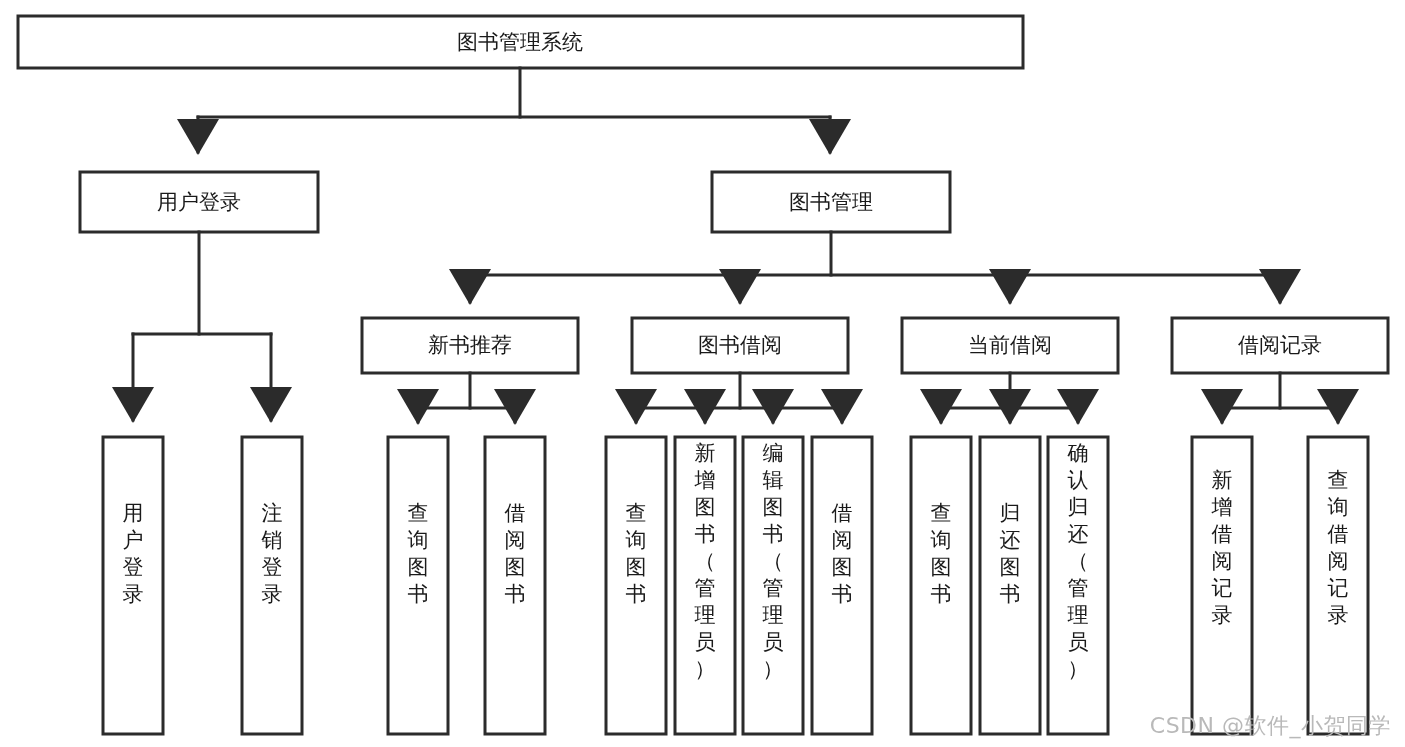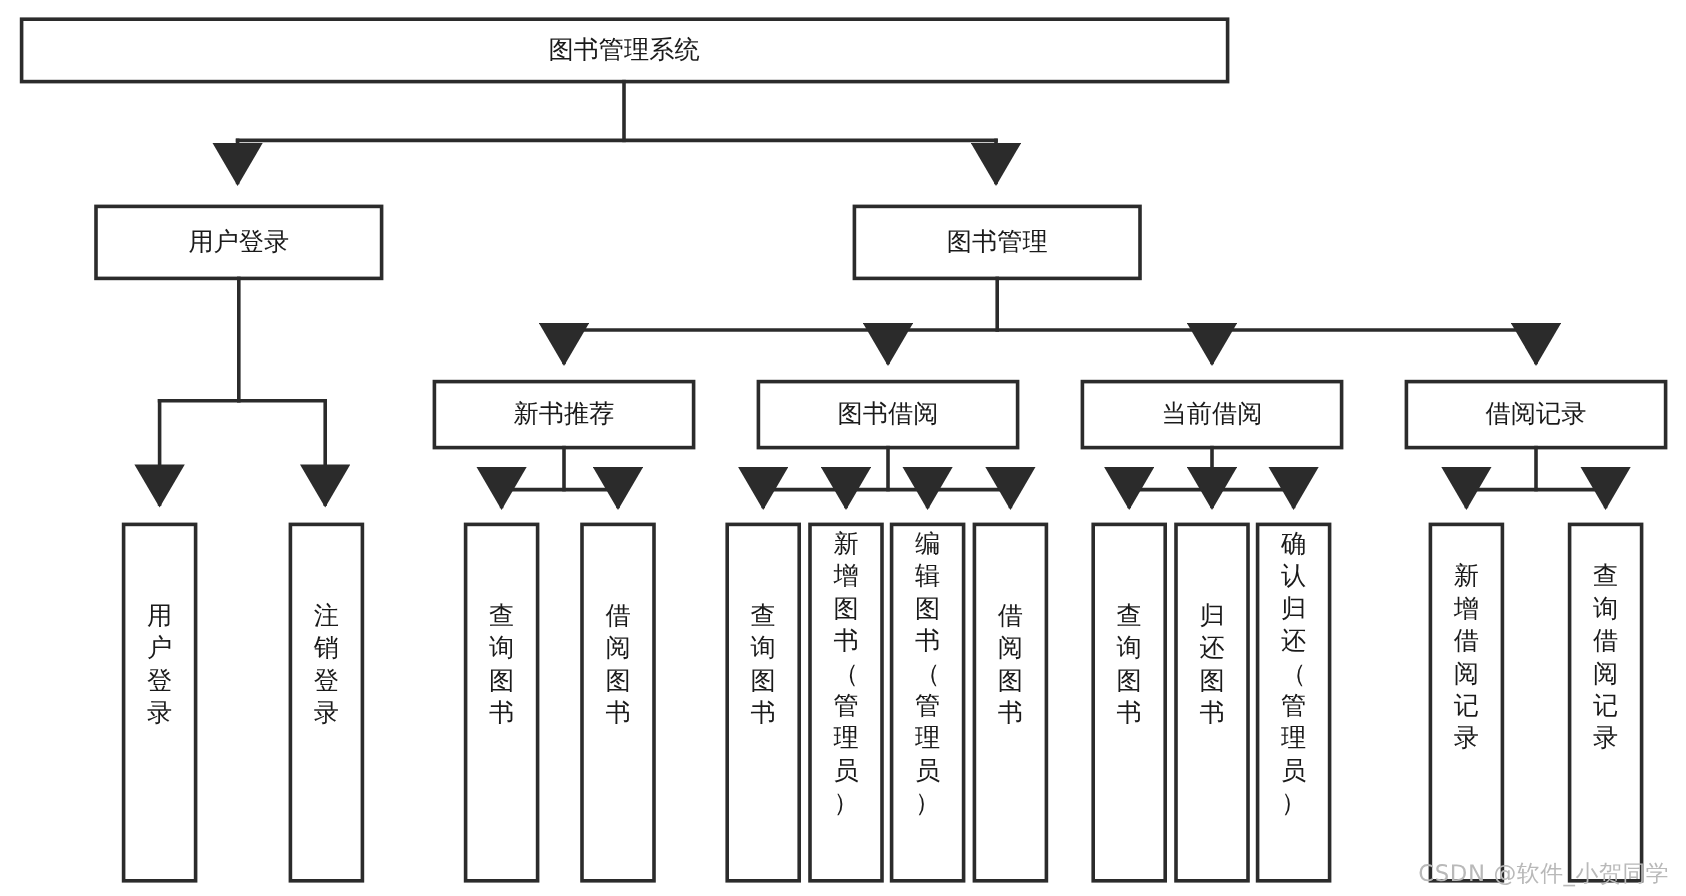--- a/index.html
+++ b/index.html
@@ -46,21 +46,21 @@
     font-family: "DejaVu Sans", "Liberation Sans", sans-serif;
     fill: #1a1a1a;
     font-size: 21px;
     text-anchor: middle;
   }
   .watermark {
     position: absolute;
     right: 14px;
     bottom: 6px;
     font-family: "DejaVu Sans", "Liberation Sans", sans-serif;
-    font-size: 19px;
+    font-size: 22px;
     color: #b9b9b9;
     letter-spacing: 0.5px;
     white-space: nowrap;
     pointer-events: none;
   }
 </style>
 </head>
 <body>
 
 <svg id="canvas" viewBox="0 0 1405 747" xmlns="http://www.w3.org/2000/svg">

